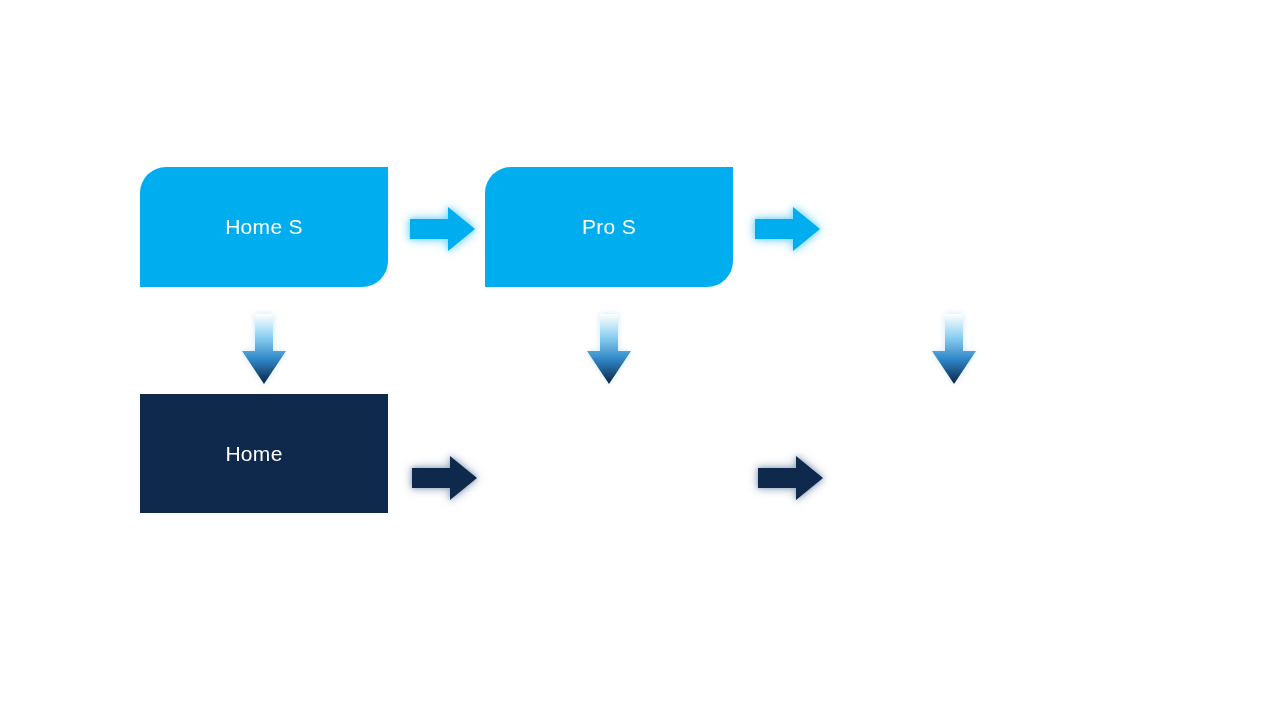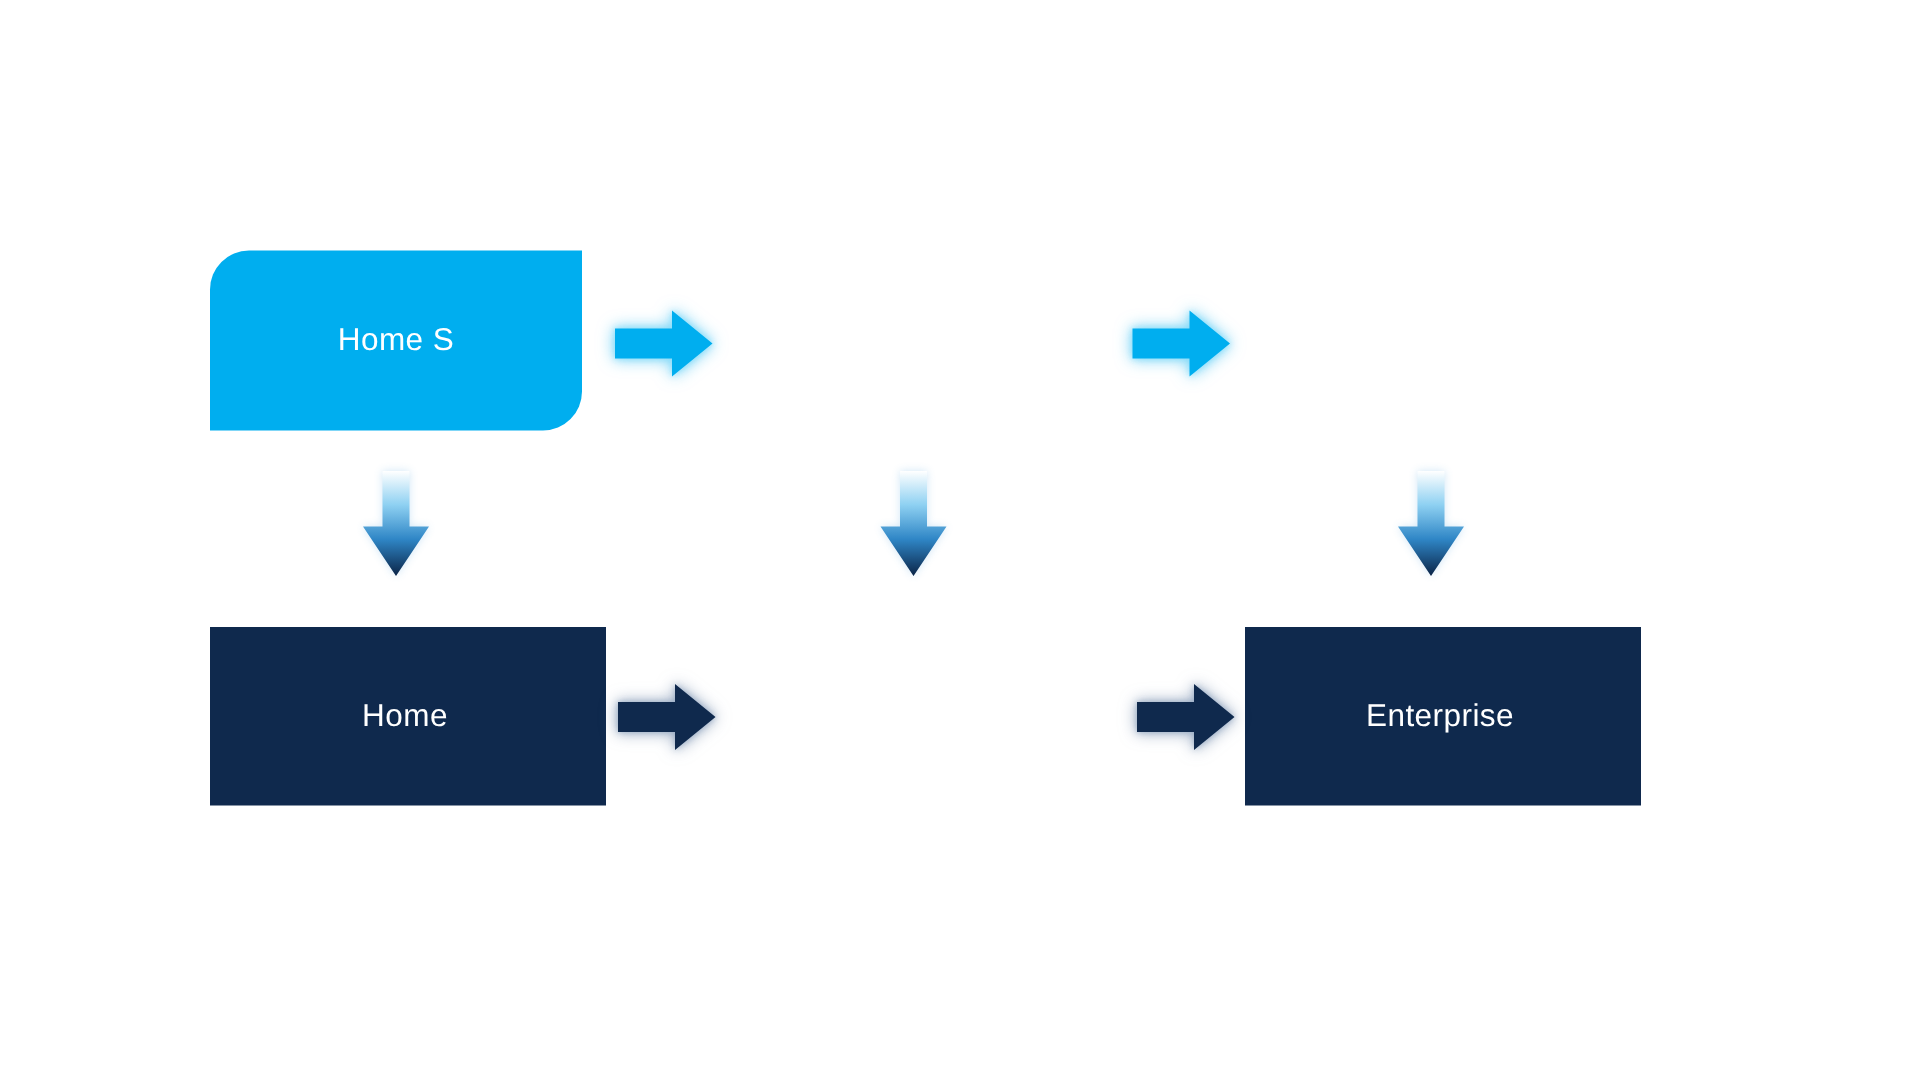--- a/index.html
+++ b/index.html
@@ -29,25 +29,24 @@
     font-weight: 400;
     letter-spacing: 0.3px;
     white-space: nowrap;
   }
   .node.top {
     top: 167px;
     background: var(--accent_light, #00AEEF);
     border-radius: 26px 0 26px 0; 
   }
   .node.bottom {
-    top: 418px;
+    top: 394px;
     height: 119px;
     background: var(--accent_dark, #0F294D);
     border-radius: 0;
-    padding-left: 16px;
   }
   .node.bottom .label {
     transform: translateX(-10px); 
   }
   .col1 { left: 140px; }
   .col2 { left: 485px; }
   .col3 { left: 830px; }
 
   svg.h-arrow {
     position: absolute;
@@ -102,26 +101,26 @@
         <stop class="gs1" offset="0.32"></stop>
         <stop class="gs2" offset="0.65"></stop>
         <stop class="gs3" offset="1"></stop>
       </linearGradient>
     </defs>
   </svg>
 
   <div class="node top col1">
     <span class="label">Home S</span>
   </div>
+  <div class="node top col2">
+    <span class="label">Pro S</span>
+  </div>
 
   <div class="node bottom col1">
     <span class="label">Home</span>
-  </div>
-  <div class="node bottom col3">
-    <span class="label">Enterprise</span>
   </div>
 
   <svg class="h-arrow light harrow1" viewBox="0 0 65 44">
     <polygon points="0,12 38,12 38,0 65,22 38,44 38,32 0,32"></polygon>
   </svg>
   <svg class="h-arrow light harrow2" viewBox="0 0 65 44">
     <polygon points="0,12 38,12 38,0 65,22 38,44 38,32 0,32"></polygon>
   </svg>
 
   <svg class="h-arrow dark harrow3" viewBox="0 0 65 44">

